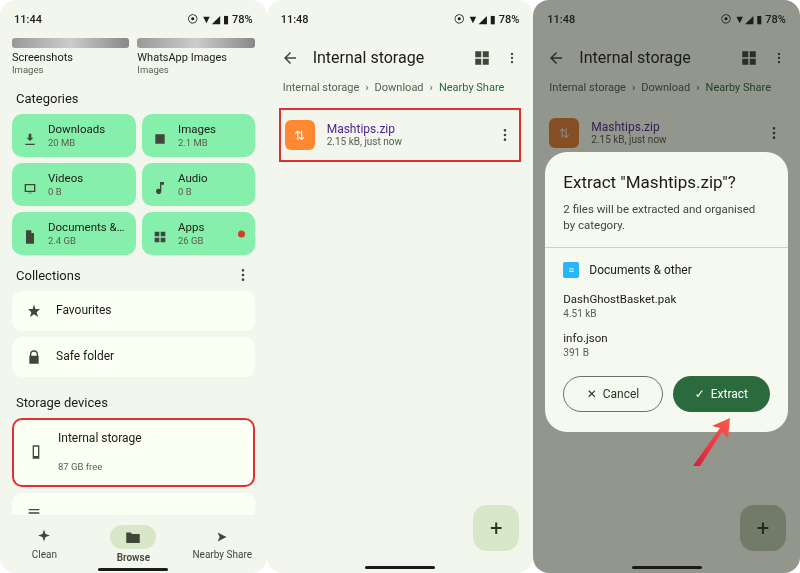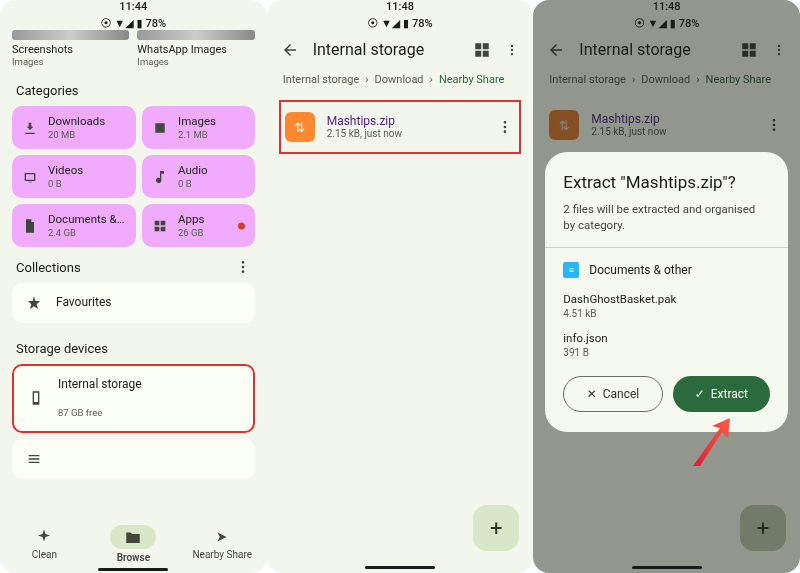--- a/index.html
+++ b/index.html
@@ -1,32 +1,32 @@
 <!DOCTYPE html>
 <html><head>
 <meta charset="utf-8">
 <style>
   * { box-sizing: border-box; margin: 0; padding: 0; font-family: 'Roboto', 'Segoe UI', Arial, sans-serif; }
   body { background: #fff; width: 800px; height: 573px; overflow: hidden; display: flex; }
   .panel { width: 266.66px; height: 573px; background: #f2f6ec; position: relative; border-radius: 16px; overflow: hidden; margin-right: 0; }
   .panel:nth-child(2) { margin: 0 0; }
-  .status-bar { height: 30px; display: flex; align-items: center; justify-content: space-between; padding: 0 14px; font-size: 11px; font-weight: 500; color: #1b1c18; flex-direction: column; }
+  .status-bar { height: 38px; display: flex; align-items: center; justify-content: space-between; padding: 8px 14px; font-size: 11px; font-weight: 500; color: #1b1c18; }
   .status-icons { display: flex; gap: 3px; align-items: center; font-size: 11px; }
   
   
   .recent-row { display: flex; gap: 8px; padding: 0 12px 4px; }
   .recent-item { flex: 1; }
   .recent-thumb { width: 100%; height: 10px; background: linear-gradient(90deg,#999,#ccc,#888); border-radius: 3px; margin-bottom: 4px; }
   .recent-title { font-size: 11px; color: #1b1c18; line-height:1.1; }
   .recent-sub { font-size: 9.5px; color: #5a6051; }
   
   .section-title { font-size: 13px; color: #1b1c18; padding: 12px 16px 8px; font-weight: 400; }
   
   .cat-grid { display: grid; grid-template-columns: 1fr 1fr; gap: 6px; padding: 0 12px; }
-  .cat-item { background: #f0abfc; border-radius: 10px; padding: 10px; display: flex; align-items: center; gap: 10px; position: relative; }
+  .cat-item { background: #86efac; border-radius: 10px; padding: 10px; display: flex; align-items: flex-end; gap: 10px; position: relative; }
   .cat-icon { width: 16px; height: 16px; color: #3f463a; flex-shrink: 0; }
   .cat-text { line-height: 1; }
   .cat-name { font-size: 11.5px; color: #1b1c18; white-space: nowrap; overflow: hidden; text-overflow: ellipsis; max-width:78px; }
   .cat-size { font-size: 9.5px; color: #5a6051; margin-top:2px; }
   .new-dot { position:absolute; right:10px; top:50%; transform:translateY(-50%); width:7px; height:7px; background:#d83a2b; border-radius:50%; }
   
   .coll-row { display:flex; justify-content:space-between; align-items:center; padding:12px 16px 8px; }
   .coll-row .section-title { padding:0; }
   .more-vert { width:16px; color:#3f463a; }
   
@@ -172,20 +172,28 @@
       </svg>
   </div>
   <div class="list-item">
     <svg class="li-icon" viewBox="0 0 24 24">
         <path fill="currentColor" d="M12 17l-6 4 2-7-5-5h7l2-7 2 7h7l-5 5 2 7-6-4z"></path>
       </svg>
     <div class="li-text">
         <div class="li-title">Favourites</div>
       </div>
   </div>
+  <div class="list-item">
+    <svg class="li-icon" viewBox="0 0 24 24">
+        <path fill="currentColor" d="M6 10V8a6 6 0 1112 0v2h1v12H5V10h1zm2 0h8V8a4 4 0 10-8 0v2z"></path>
+      </svg>
+    <div class="li-text">
+        <div class="li-title">Safe folder</div>
+      </div>
+  </div>
 
   <div class="section-title">Storage devices</div>
   <div class="list-item red-box">
     <svg class="li-icon" viewBox="0 0 24 24">
         <path fill="currentColor" d="M7 2h10v20H7V2zm2 2v14h6V4H9z"></path>
       </svg>
     <div class="li-text">
         <div class="li-title">Internal storage</div>
         <div class="li-sub">87 GB free</div>
       </div>

